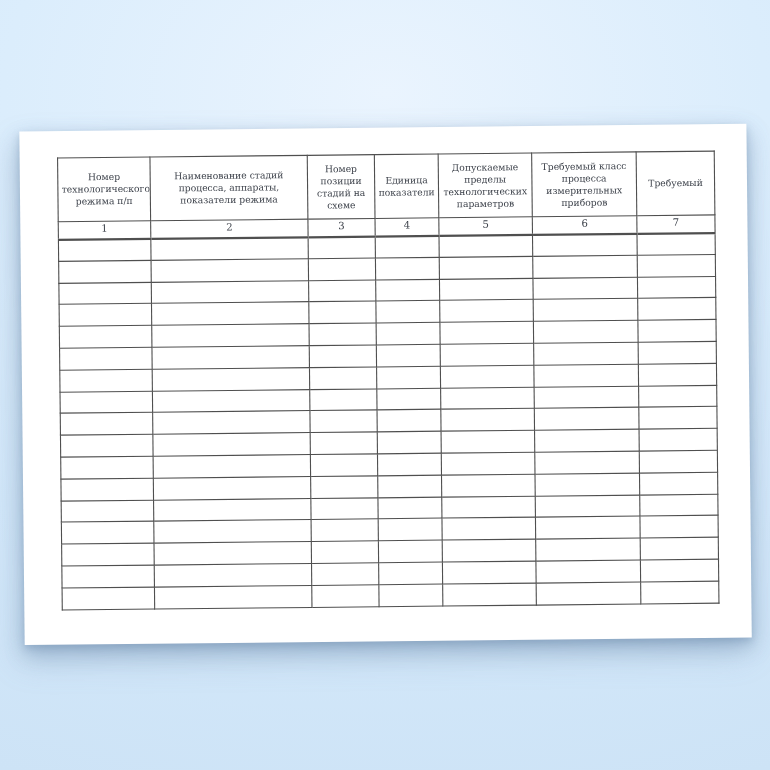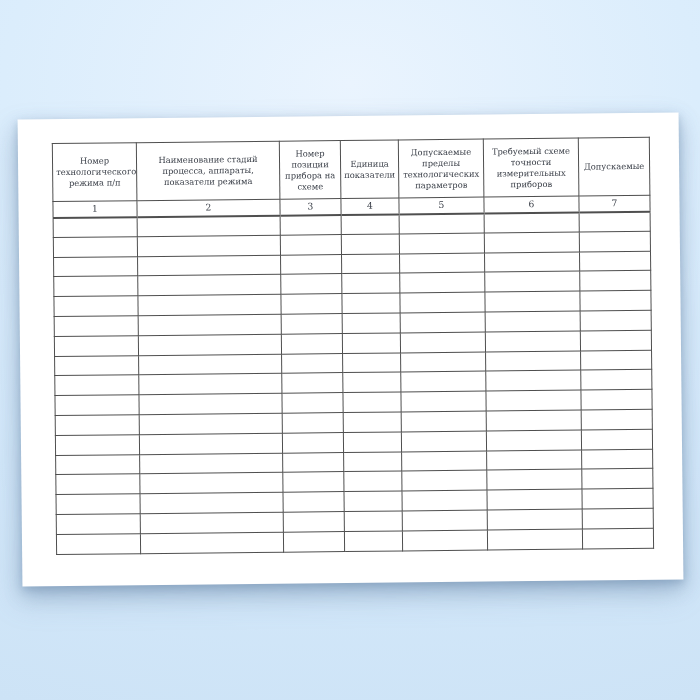--- a/index.html
+++ b/index.html
@@ -83,25 +83,25 @@
           <col class="c3">
           <col class="c4">
         <col class="c5">
           <col class="c6">
           <col class="c7">
       </colgroup>
       <thead>
         <tr class="header-row">
           <th>Номер технологического режима п/п</th>
           <th>Наименование стадий процесса, аппараты, показатели режима</th>
-          <th>Номер позиции прибора на схеме</th>
+          <th>Номер позиции стадий на схеме</th>
           <th>Единица показатели</th>
           <th>Допускаемые пределы технологических параметров</th>
-          <th>Требуемый схеме точности измерительных приборов</th>
-          <th>Допускаемые</th>
+          <th>Требуемый класс процесса измерительных приборов</th>
+          <th>Требуемый</th>
         </tr>
         <tr class="number-row">
           <td>1</td>
           <td>2</td>
           <td>3</td>
           <td>4</td>
           <td>5</td>
           <td>6</td>
           <td>7</td>
         </tr>

